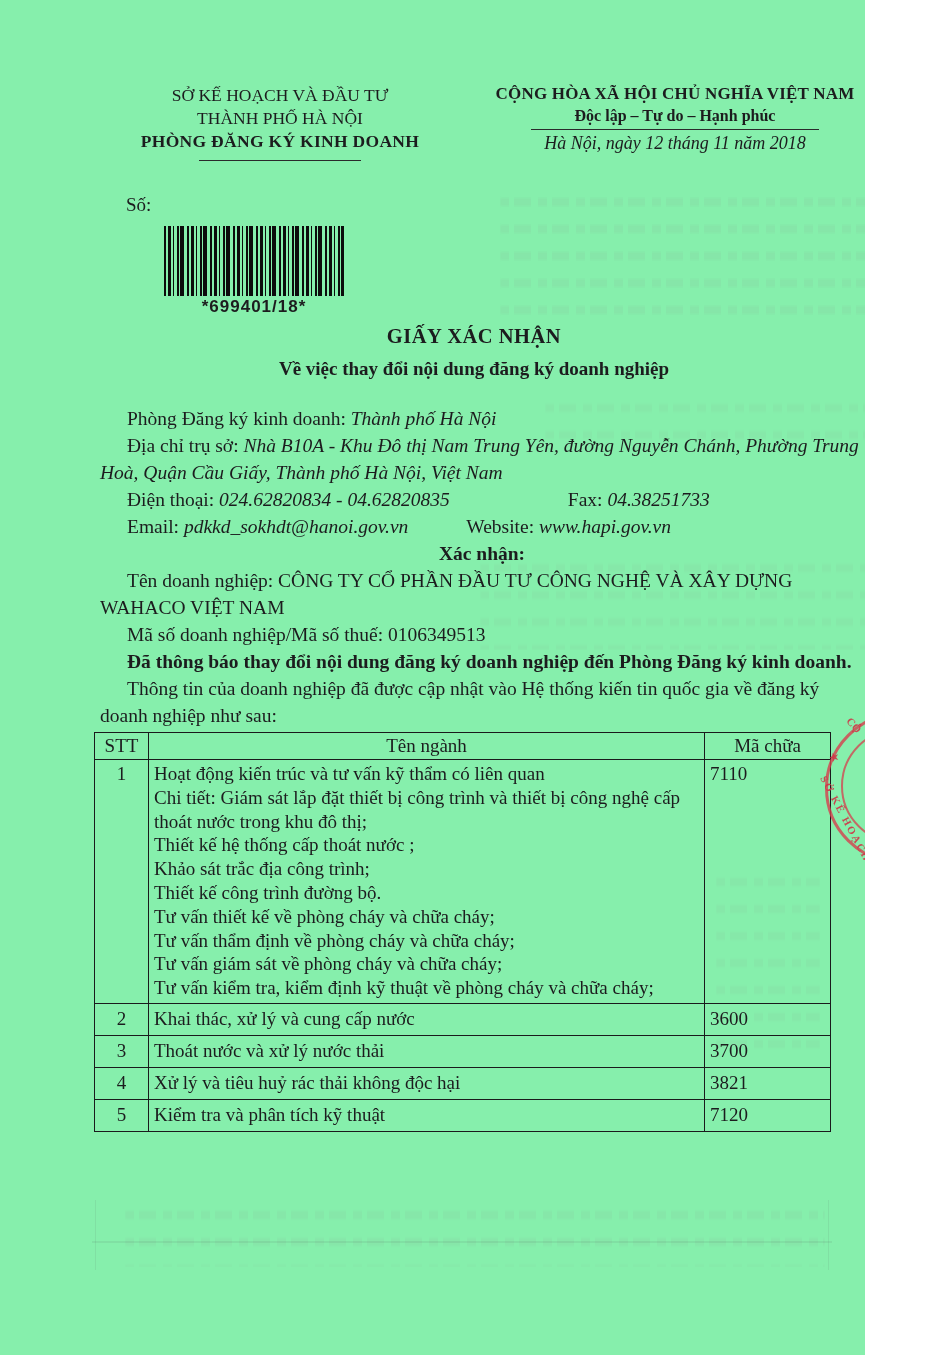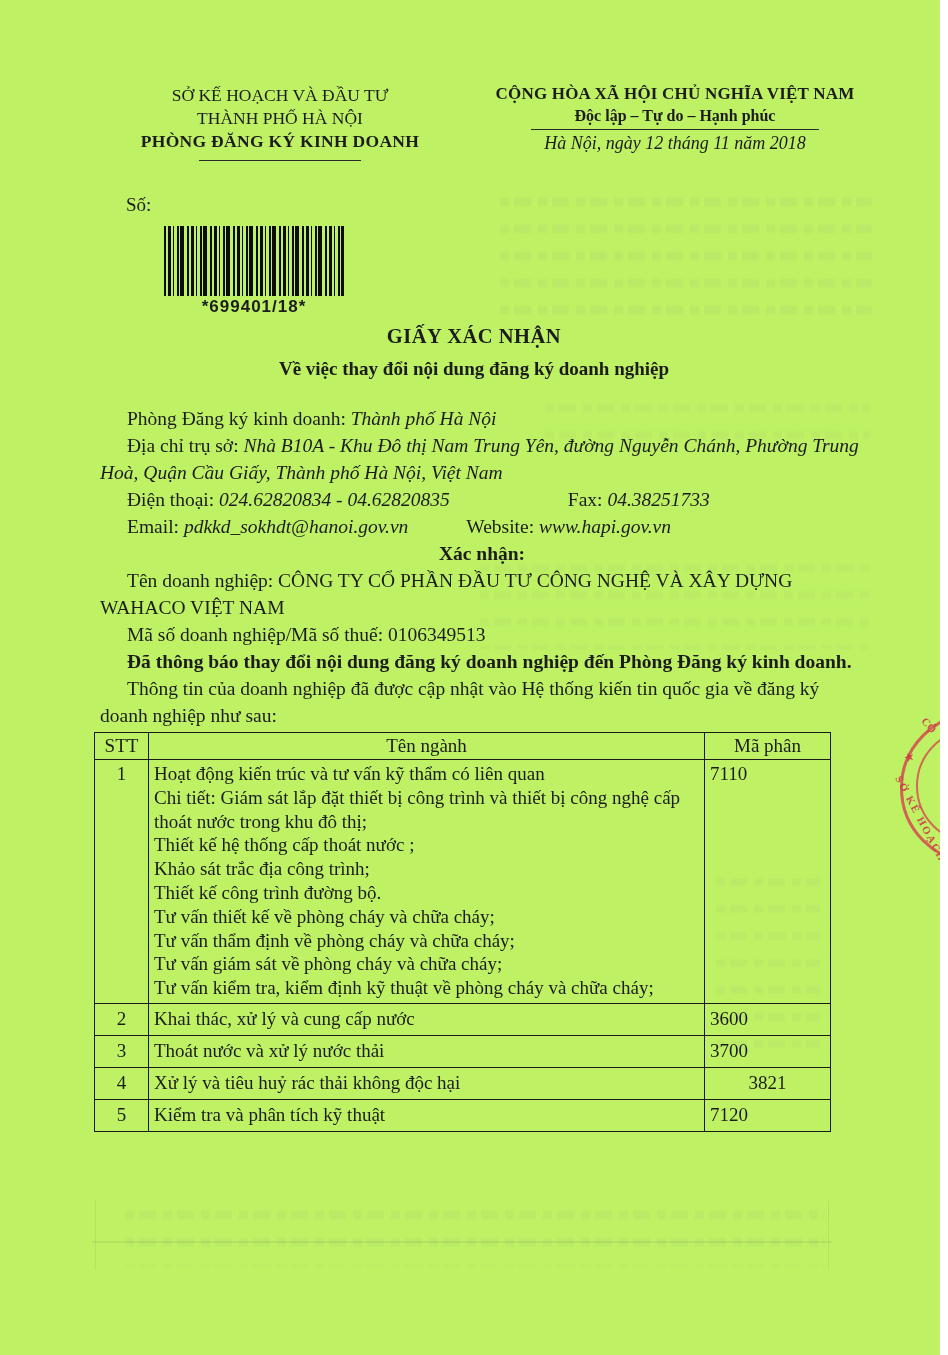--- a/index.html
+++ b/index.html
@@ -1,19 +1,19 @@
 <!DOCTYPE html>
 <html><head>
 <meta charset="utf-8">
 <style>
   html,body{margin:0;padding:0;}
   .page{
     position:relative;
-    width:940px;height:1355px;
-    background:#bef264;
+    width:865px;height:1355px;
+    background:#86efac;
     font-family:"Liberation Serif","DejaVu Serif",serif;
     color:#1c1c1e;
     overflow:hidden;
   }
   
   .hdr{position:absolute;top:84px;left:0;width:948px;}
   .hdr-left{position:absolute;left:110px;width:340px;text-align:center;font-size:17.5px;line-height:23px;}
   .hdr-left .l3{font-weight:bold;letter-spacing:.3px;}
   .rule{border-top:1.6px solid #2a2a2c;height:0;}
   .rule-left{width:162px;margin:7px auto 0;}
@@ -126,21 +126,21 @@
     <table class="industry">
       <colgroup>
           <col class="c-stt">
           <col class="c-name">
           <col class="c-code">
         </colgroup>
       <thead>
           <tr>
             <th>STT</th>
             <th>Tên ngành</th>
-            <th>Mã phân</th>
+            <th>Mã chữa</th>
           </tr>
         </thead>
       <tbody>
           <tr class="row-tall">
             <td class="stt">1</td>
             <td>
               <div>Hoạt động kiến trúc và tư vấn kỹ thẩm có liên quan</div>
               <div>Chi tiết: Giám sát lắp đặt thiết bị công trình và thiết bị công nghệ cấp thoát nước trong khu đô thị;</div>
               <div>Thiết kế hệ thống cấp thoát nước ;</div>
               <div>Khảo sát trắc địa công trình;</div>
@@ -164,21 +164,21 @@
             <td>
               <div>Thoát nước và xử lý nước thải</div>
             </td>
             <td style="vertical-align: middle;">3700</td>
           </tr>
           <tr class="row-small">
             <td class="stt">4</td>
             <td>
               <div>Xử lý và tiêu huỷ rác thải không độc hại</div>
             </td>
-            <td style="vertical-align: middle; text-align: center;">3821</td>
+            <td style="vertical-align: middle;">3821</td>
           </tr>
           <tr class="row-small">
             <td class="stt">5</td>
             <td>
               <div>Kiểm tra và phân tích kỹ thuật</div>
             </td>
             <td style="vertical-align: middle;">7120</td>
           </tr>
         </tbody>
     </table>

